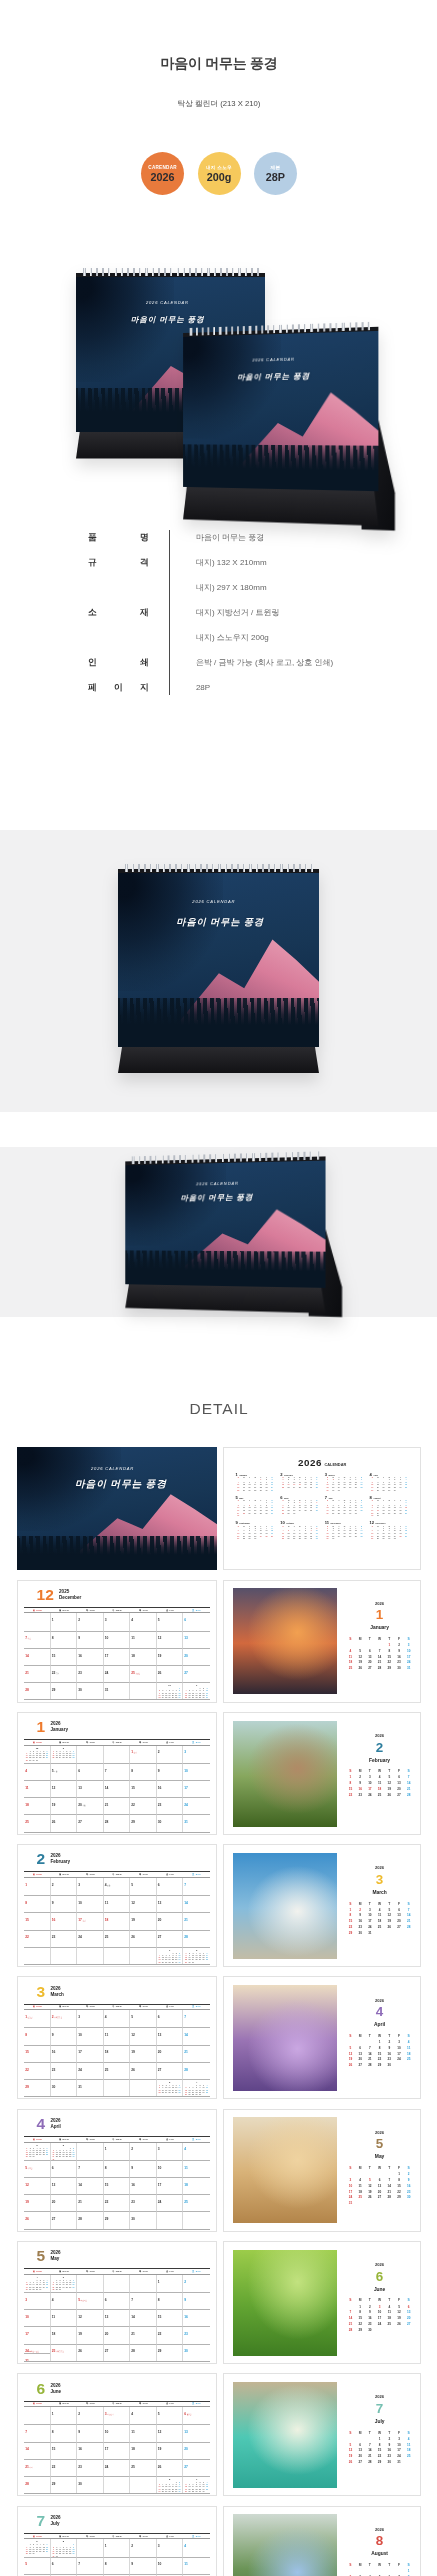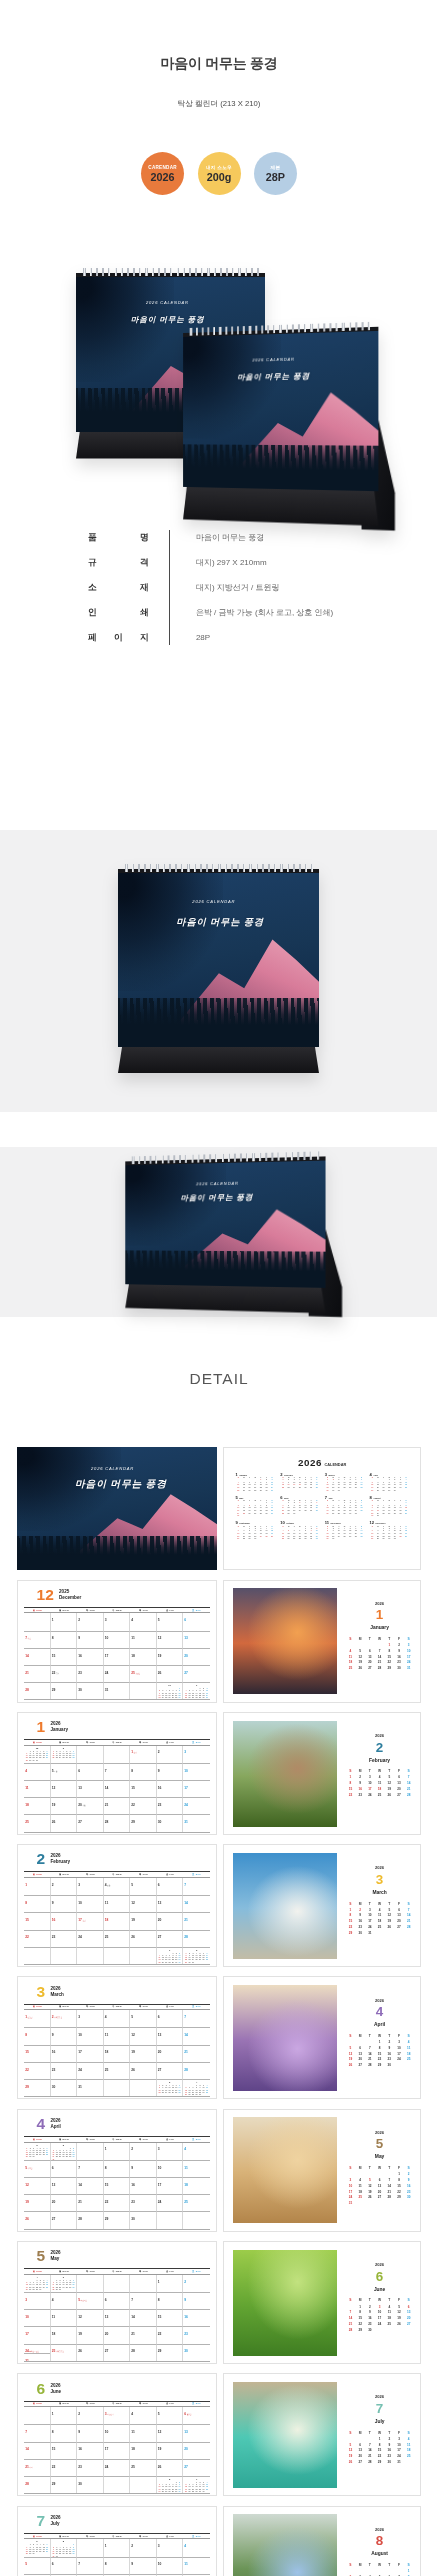--- a/index.html
+++ b/index.html
@@ -44,21 +44,21 @@
   
   #spec{height:240px;}
   #spec-rows{width:289px;margin:9.3px auto 0;position:relative;}
   #spec-rows:before{content:'';position:absolute;left:94px;top:5.2px;bottom:5.2px;width:0.5px;background:#4a4a4a;}
   .spec-line{display:flex;align-items:center;height:25px;}
   .spec-label{width:61px;display:flex;justify-content:space-between;padding-left:13.4px;font-size:8.8px;font-weight:700;color:#333;}
   .spec-value{padding-left:47px;font-size:8px;color:#666;}
 
   
   #detail-head{height:130px;text-align:center;}
-  #detail-head div{padding-top:53px;font-size:15.5px;font-weight:300;color:#555;letter-spacing:1px;}
+  #detail-head div{padding-top:83px;font-size:15.5px;font-weight:300;color:#555;letter-spacing:1px;}
   #detail-grid{width:404px;margin:0 auto;display:grid;grid-template-columns:200px 198px;column-gap:6.2px;row-gap:9.3px;}
   .cell{height:123px;background:#fff;border:0.5px solid #e1e1e1;box-sizing:border-box;overflow:hidden;position:relative;}
 
   
   .gpage{padding:4.1px 6.2px 5.2px;}
   .g-head{display:flex;gap:5.2px;align-items:flex-start;padding:3.1px 0 1px 12.4px;height:17.5px;}
   .g-num{font-size:15.5px;font-weight:700;line-height:14.4px;}
   .g-meta{font-size:4.6px;font-weight:700;color:#1e1e1e;line-height:1.3;padding-top:1px;}
   .g-wbar{display:grid;grid-template-columns:repeat(7,1fr);border-top:0.8px solid #3a3a3a;border-bottom:0.5px solid #9a9a9a;padding:0.8px 0;margin-top:0.5px;}
   .g-wd{font-size:2.3px;text-align:center;color:#444;font-weight:700;letter-spacing:0.3px;}
@@ -158,28 +158,36 @@
           <span>품</span>
           <span>명</span>
         </div>
         <div class="spec-value">마음이 머무는 풍경</div>
       </div>
       <div class="spec-line">
         <div class="spec-label">
           <span>규</span>
           <span>격</span>
         </div>
-        <div class="spec-value">대지) 297 X 210mm</div>
+        <div class="spec-value">대지) 132 X 210mm</div>
+      </div>
+      <div class="spec-line">
+        <div class="spec-label"></div>
+        <div class="spec-value">내지) 297 X 180mm</div>
       </div>
       <div class="spec-line">
         <div class="spec-label">
           <span>소</span>
           <span>재</span>
         </div>
         <div class="spec-value">대지) 지방선거 / 트윈링</div>
+      </div>
+      <div class="spec-line">
+        <div class="spec-label"></div>
+        <div class="spec-value">내지) 스노우지 200g</div>
       </div>
       <div class="spec-line">
         <div class="spec-label">
           <span>인</span>
           <span>쇄</span>
         </div>
         <div class="spec-value">은박 / 금박 가능 (회사 로고, 상호 인쇄)</div>
       </div>
       <div class="spec-line">
         <div class="spec-label">

